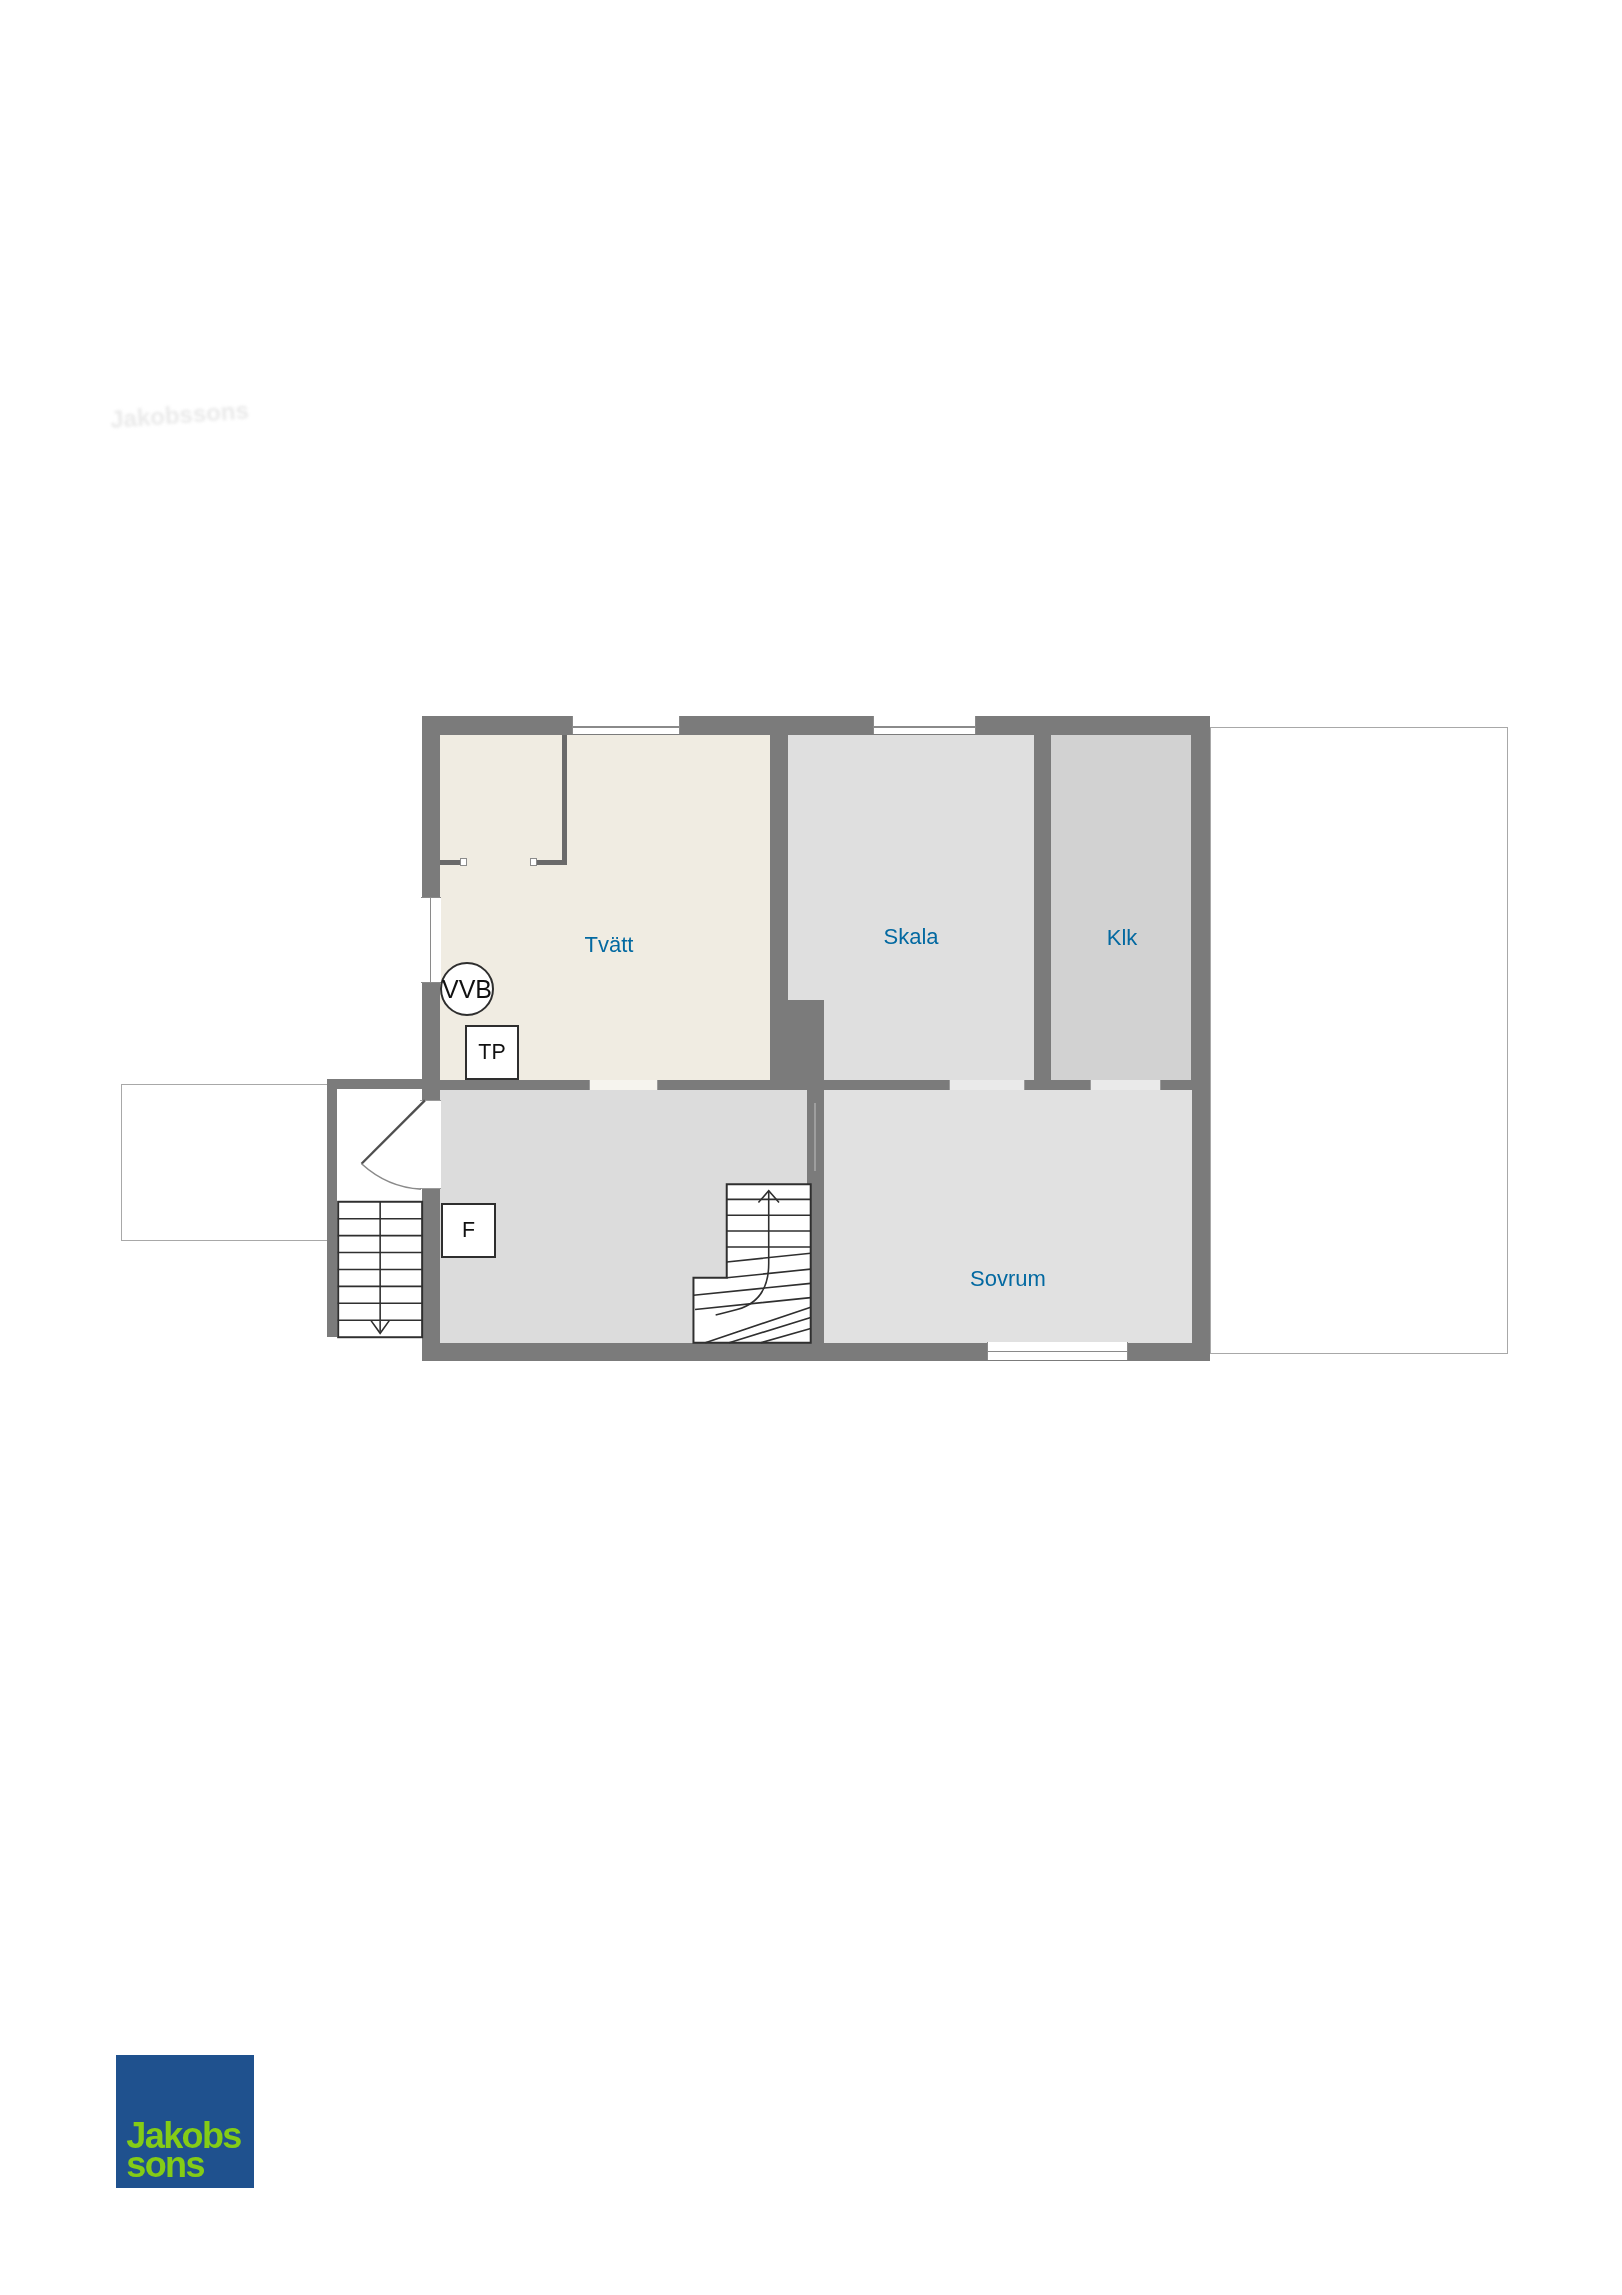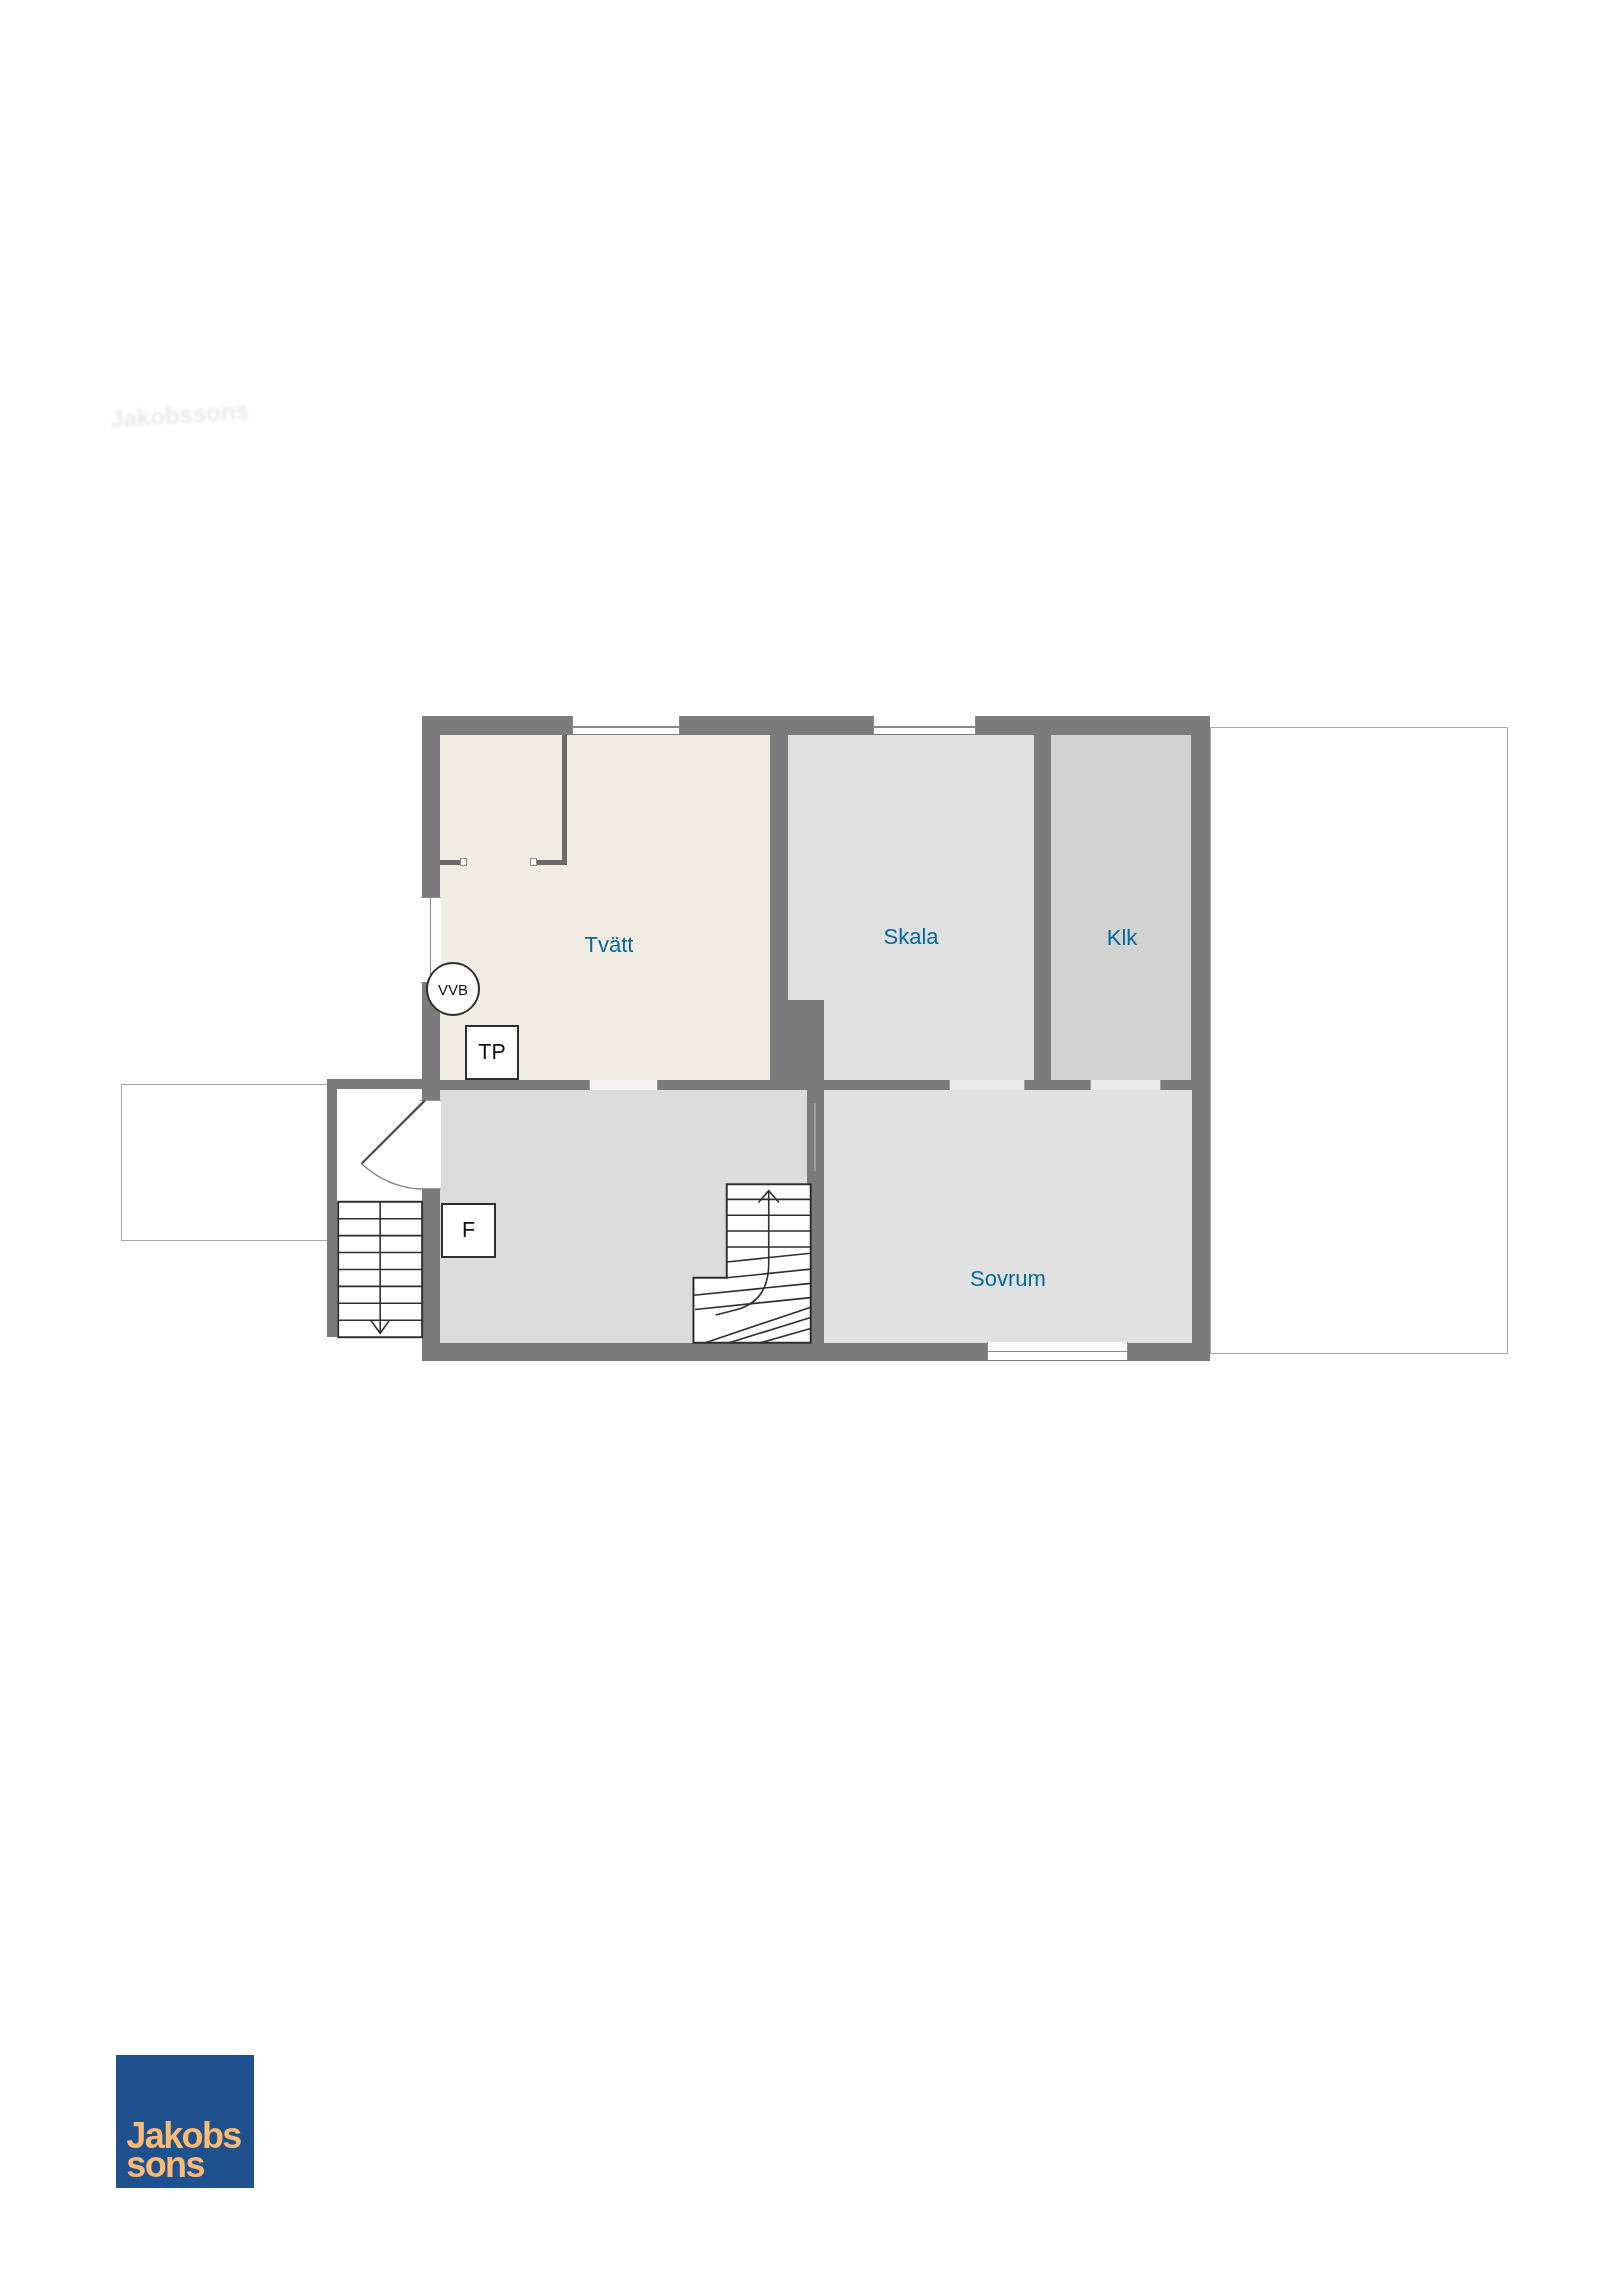--- a/index.html
+++ b/index.html
@@ -18,21 +18,21 @@
   .win{background:#fff;}
   .win .mull{position:absolute;background:#8a8a8a;}
   .fixture{background:#fff;border:2.4px solid #2e2e2e;display:flex;align-items:center;
            justify-content:center;color:#111;box-sizing:border-box;}
   .room-label{color:#0369a1;font-size:22px;transform:translate(-50%,-50%);white-space:nowrap;}
   .gap{box-sizing:border-box;border-left:1.6px solid #9a9a9a;border-right:1.6px solid #9a9a9a;}
   .jambtick{background:#fff;border:0.8px solid #8b8b8b;box-sizing:border-box;}
   #watermark{color:#cfcfcf;opacity:.45;filter:blur(1.6px);font-size:24px;font-weight:bold;
              transform:rotate(-4deg);}
   #logo{background:var(--logo_blue);display:flex;align-items:flex-end;}
-  #logo .logotext{color:#fdba74;font-weight:bold;font-size:36px;line-height:0.80;
+  #logo .logotext{color:#84cc16;font-weight:bold;font-size:36px;line-height:0.80;
                   letter-spacing:-1.6px;padding:0 0 8px 10.3px;}
   #disclaimer{left:50%;transform:translateX(-50%);top:2192px;font-size:27px;color:#191919;
               white-space:nowrap;}
   svg .ln{stroke:var(--line);stroke-width:2;fill:none;}
   svg .lnthick{stroke:#4f4f4f;stroke-width:3;fill:none;}
   svg .arc{stroke:#8a8a8a;stroke-width:2;fill:none;}
   svg .stairfill{fill:#fff;stroke:var(--line);stroke-width:2.5;}
 </style>
 </head>
 <body>
@@ -79,21 +79,21 @@
   </div>
   <div class="abs win" style="left:987px;top:1342px;width:139px;height:18px;border-left:1.6px solid #8a8a8a;border-right:1.6px solid #8a8a8a;">
     <div class="mull" style="left:0;top:8.7px;width:100%;height:1.6px;"></div>
   </div>
 
   <div class="abs" style="left:420px;top:1100px;width:21.4px;height:89px;background:#fff;border-top:1.6px solid #9a9a9a;border-bottom:1.6px solid #9a9a9a;box-sizing:border-box;"></div>
 
   <div class="abs wall" style="left:327px;top:1079px;width:113px;height:10.3px;"></div>
   <div class="abs wall" style="left:327px;top:1079px;width:9.5px;height:258px;"></div>
 
-  <div class="fixture abs" style="left:426px;top:962px;width:54px;height:54px;border-radius:50%;font-size:15px;">
+  <div class="fixture abs" style="left:440px;top:962px;width:54px;height:54px;border-radius:50%;font-size:25px;">
     <span>VVB</span>
   </div>
   <div class="fixture abs" style="left:441px;top:1025px;width:54px;height:55px;font-size:21.4px;margin-left:24px;">
     <span>TP</span>
   </div>
   <div class="fixture abs" style="left:441px;top:1203px;width:55px;height:55px;font-size:21.4px;">
     <span>F</span>
   </div>
 
   <svg class="abs" style="left:0;top:0;" width="1623" height="2295" viewBox="0 0 2048 2897">

